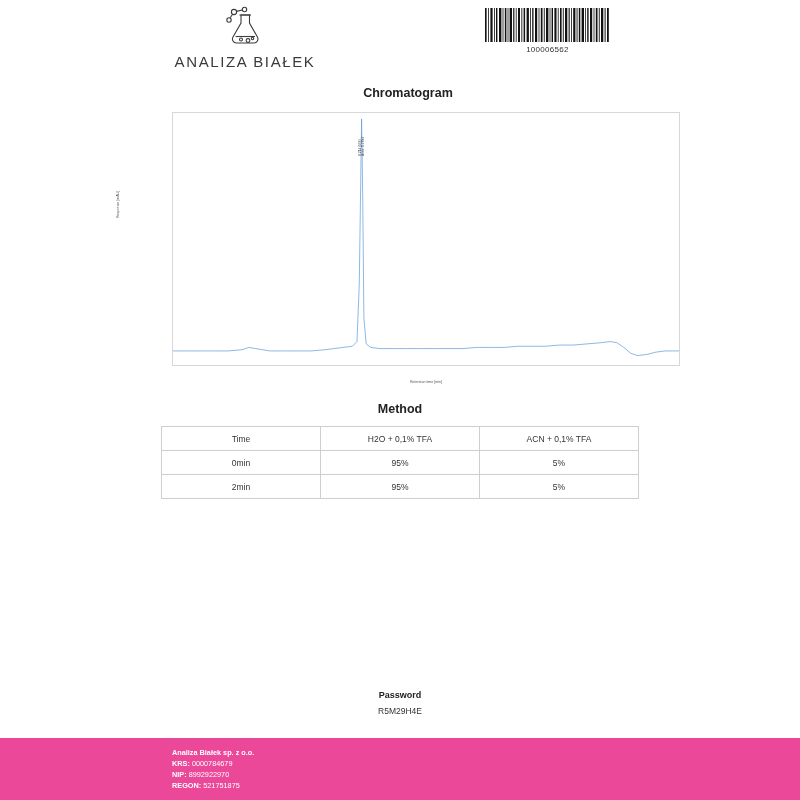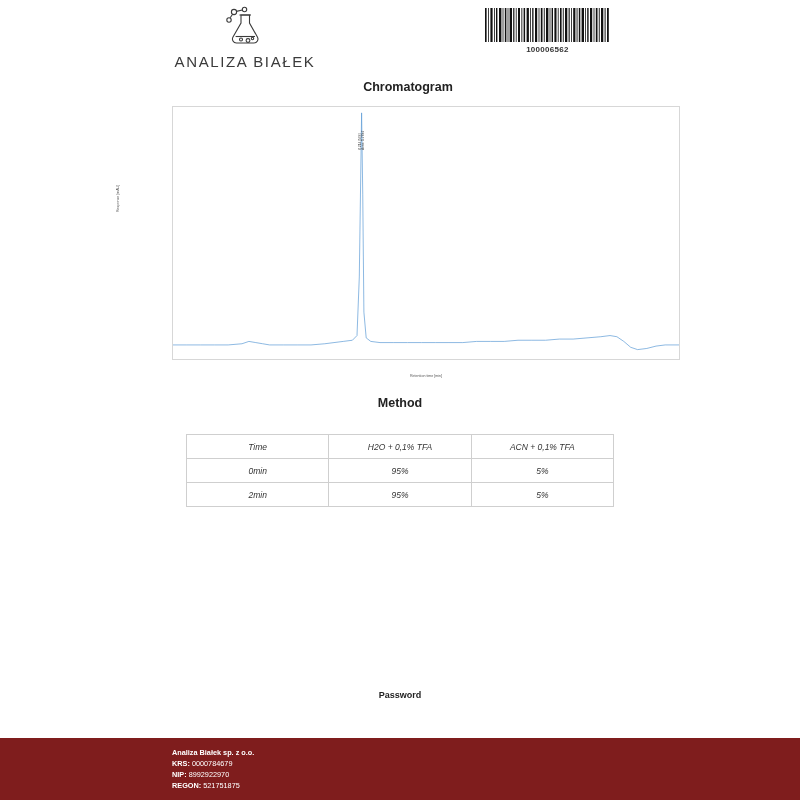--- a/index.html
+++ b/index.html
@@ -48,32 +48,31 @@
   }
   .barcode {
     height: 34px;
     display: block;
   }
   .barcode-num {
     font-size: 8px;
     color: #333;
     margin-top: 3px;
     letter-spacing: .3px;
-    font-weight: bold;
   }
 
   
   .section-title {
     text-align: center;
     font-size: 12.5px;
     font-weight: bold;
     color: #222;
     margin: 0;
   }
-  #chrom-title { margin-top: 8px; padding-left: 16px; }
+  #chrom-title { margin-top: 14px; padding-left: 16px; }
   #method-title { margin-top: 14px; }
 
   
   .chart-wrap {
     position: relative;
     width: 560px;
     height: 280px;
     margin: 8px auto 0 auto;
   }
   .chart-frame {
@@ -127,24 +126,23 @@
     font-size: 3.4px;
     color: #444;
     white-space: nowrap;
     transform: rotate(-90deg);
     transform-origin: left bottom;
   }
 
   
   table.method {
     border-collapse: collapse;
-    margin: 24px auto 0 auto;
-    width: 428px;
+    margin: 10px auto 0 auto;
+    width: 478px;
     table-layout: fixed;
-    font-style: italic;
   }
   table.method th, table.method td {
     border: 1px solid #cfcfcf;
     height: 23px;
     text-align: center;
     font-size: 8.5px;
     color: #333;
     font-weight: normal;
     padding: 0;
   }
@@ -169,21 +167,21 @@
     margin-top: 6px;
   }
 
   
   .footer {
     position: absolute;
     left: 0;
     right: 0;
     bottom: 0;
     height: 62px;
-    background: #7f1d1d;
+    background: #ec4899;
     color: #ffffff;
   }
   .footer-inner {
     position: relative;
     height: 100%;
   }
   .f-col { position: absolute; top: 10px; font-size: 7.3px; line-height: 1.5; }
   .f-col.c1 { left: 172px; }
   .f-col.c2 { left: 343px; }
   .f-col.c3 { left: 530px; }
@@ -300,20 +298,21 @@
       <tr>
         <td>2min</td>
         <td>95%</td>
         <td>5%</td>
       </tr>
     </tbody>
 </table>
 
 <div class="password-block">
   <div class="password-label">Password</div>
+  <div class="password-value">R5M29H4E</div>
 </div>
 
 <div class="footer">
   <div class="footer-inner">
     <div class="f-col c1">
       <div class="f-bold">Analiza Białek sp. z o.o.</div>
       <div>
         <span class="f-bold">KRS:</span>
         <span>0000784679</span>
       </div>

